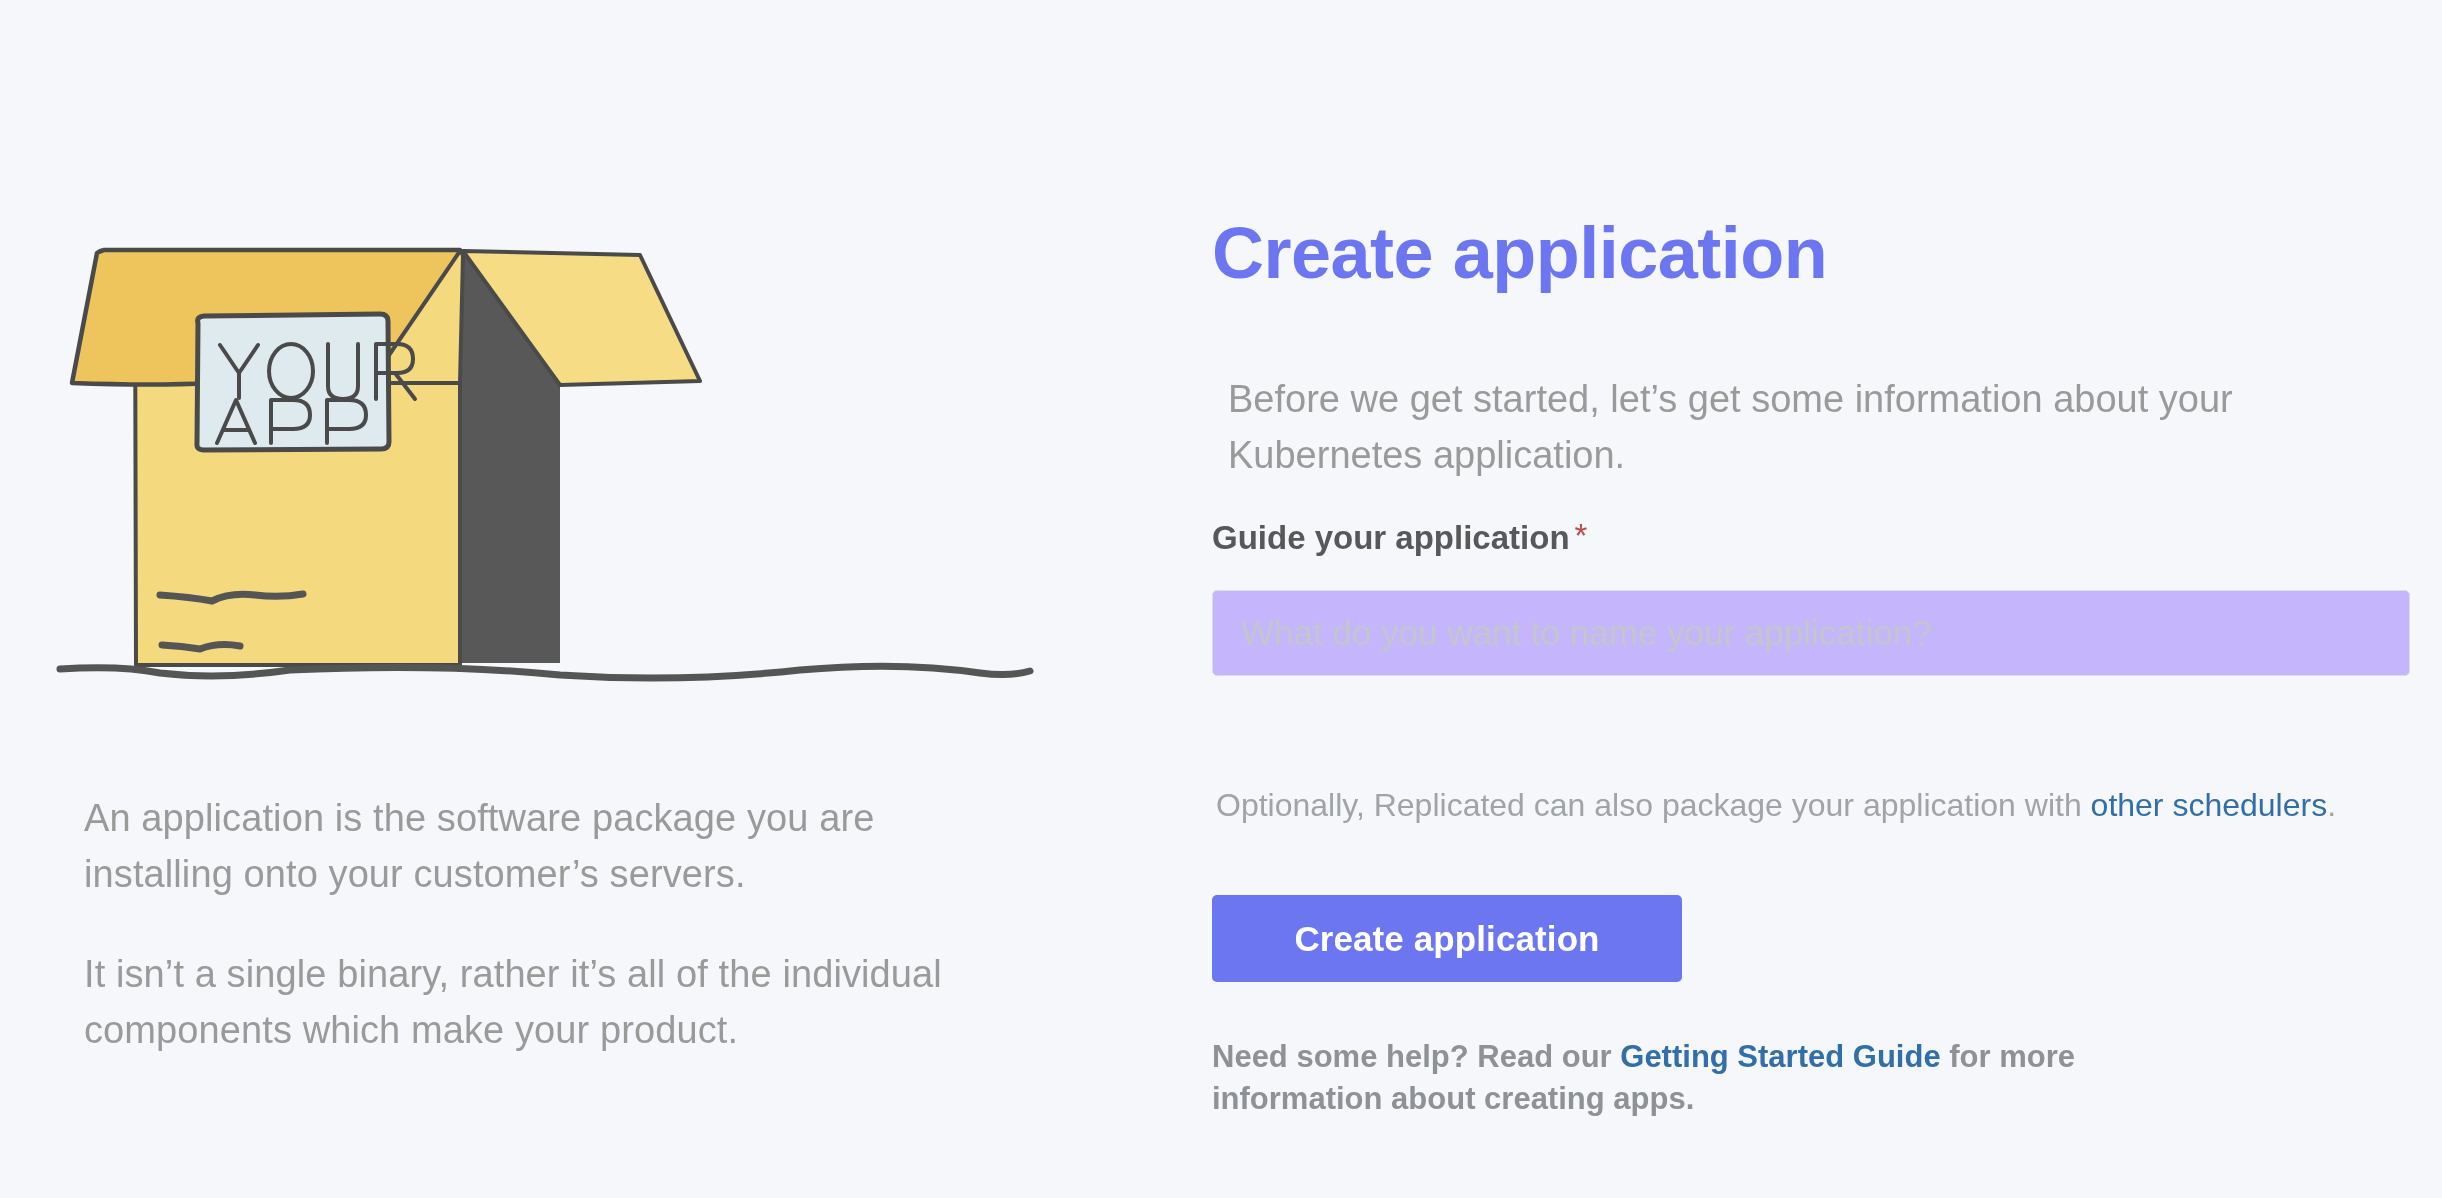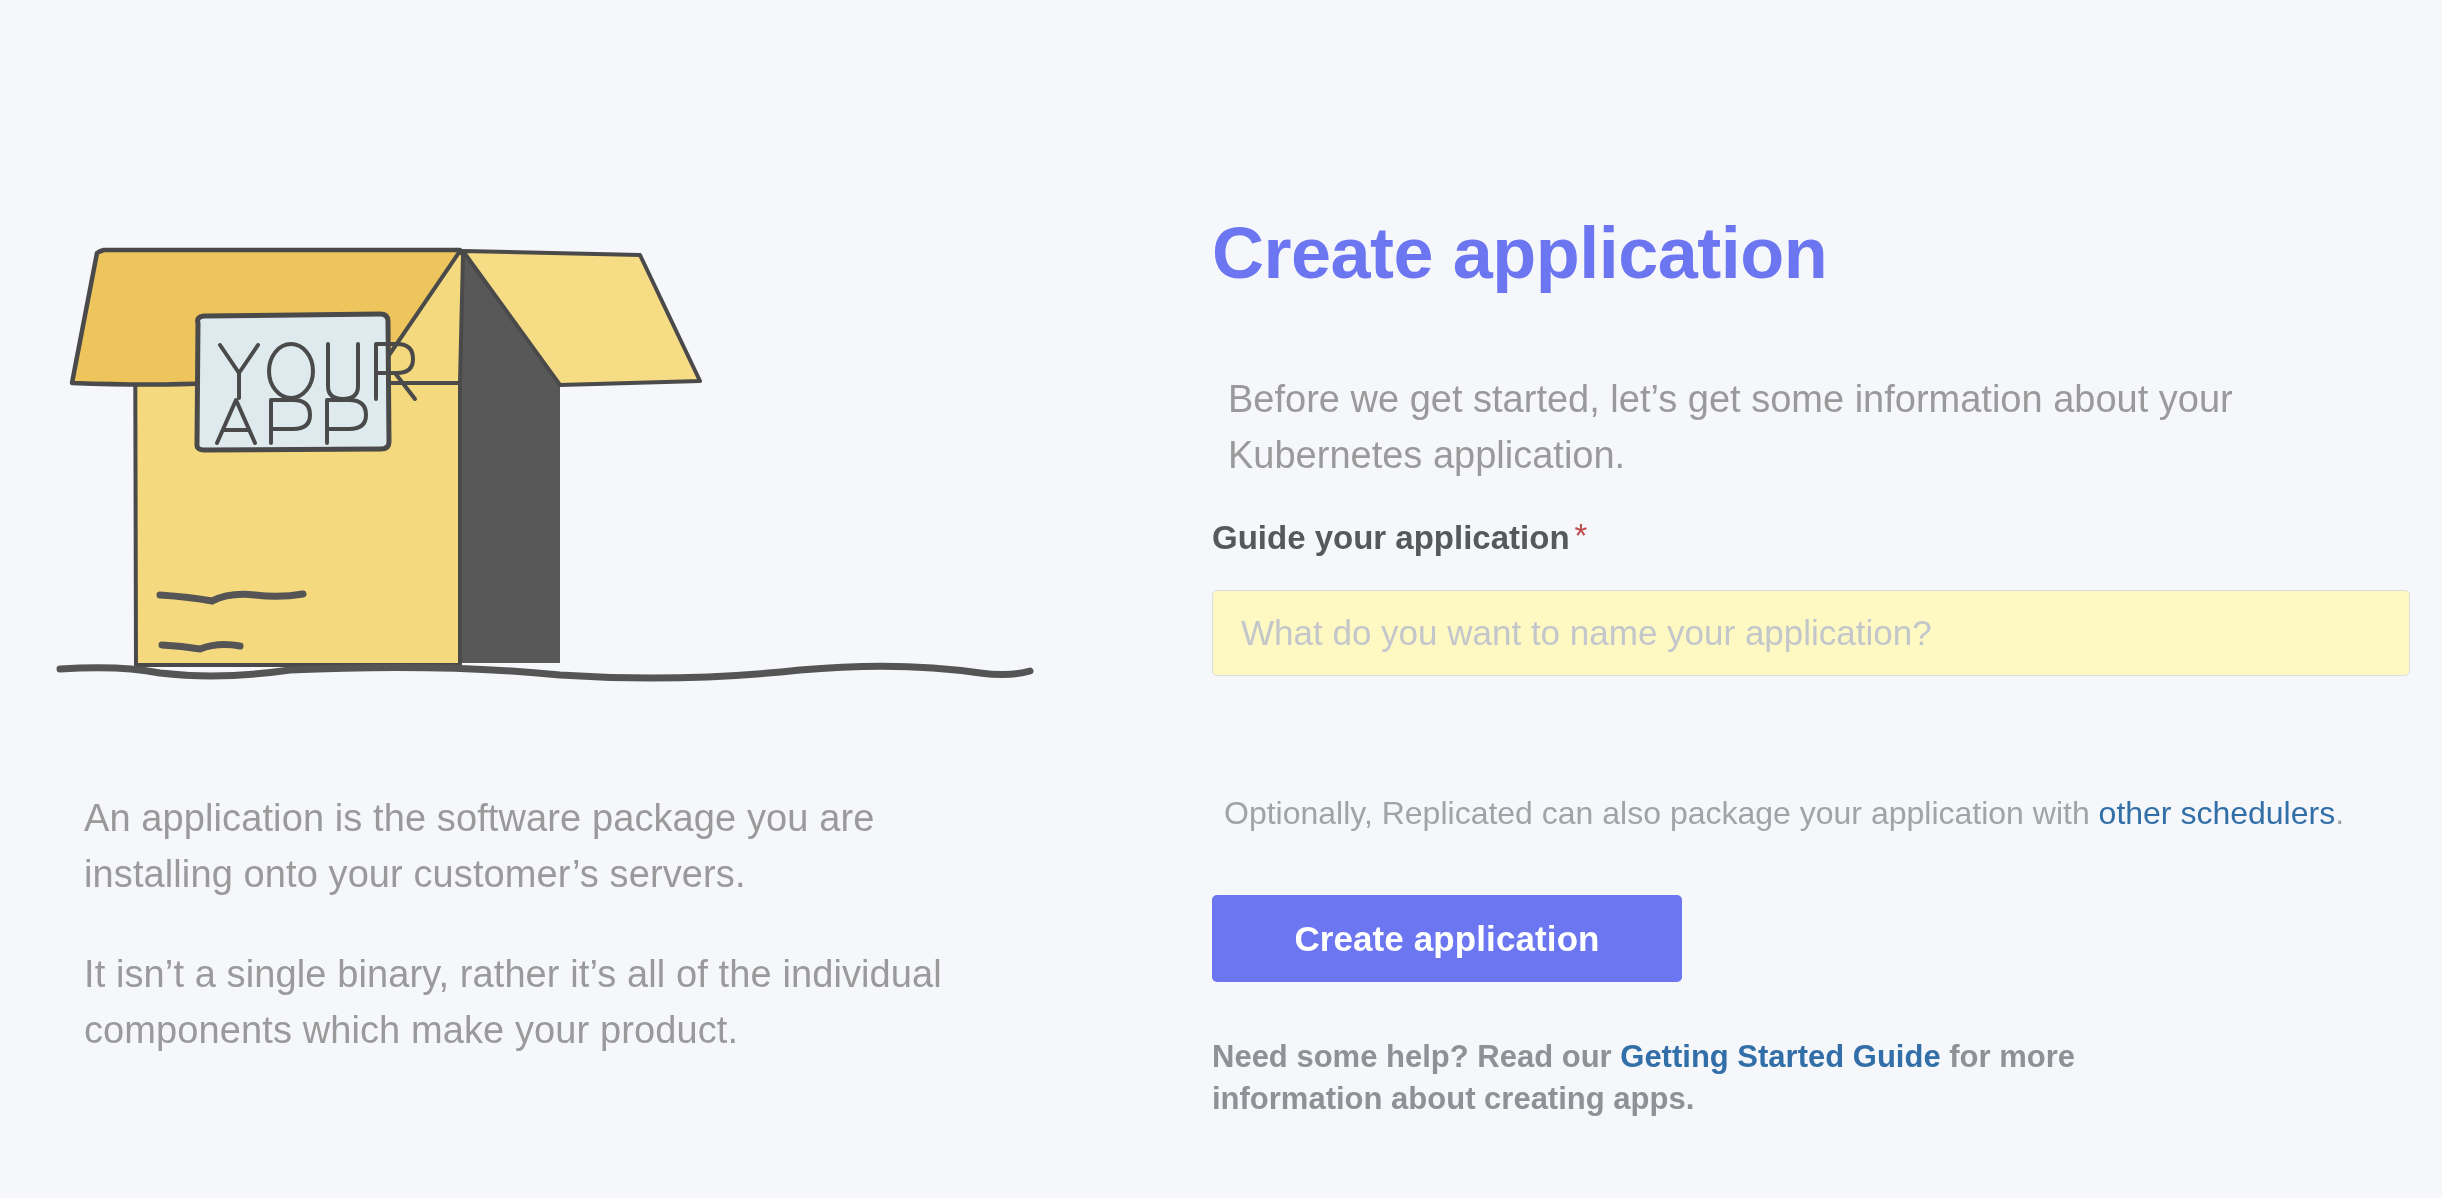--- a/index.html
+++ b/index.html
@@ -114,39 +114,39 @@
     vertical-align: 2px;
   }
 
   .name-input {
     position: absolute;
     left: 0px;
     top: 590px;
     width: 1198px;
     height: 86px;
     box-sizing: border-box;
-    background: #fef9c3;
+    background: #c4b5fd;
     border: 1px solid #dcdee1;
     border-radius: 5px;
     padding: 0 28px;
     font-family: "Liberation Sans", sans-serif;
     font-size: 35px;
     color: #5a5a5a;
     outline: none;
   }
   .name-input::placeholder {
     color: #c3c6ca;
     font-size: 35px;
   }
 
   .optional-note {
     position: absolute;
     left: 0px;
     top: 780px;
-    margin: 12px;
+    margin: 4px;
     font-size: 32px;
     line-height: 42px;
     color: #a0a3a7;
     font-weight: 400;
     white-space: nowrap;
   }
 
   .create-button {
     position: absolute;
     left: 0px;

